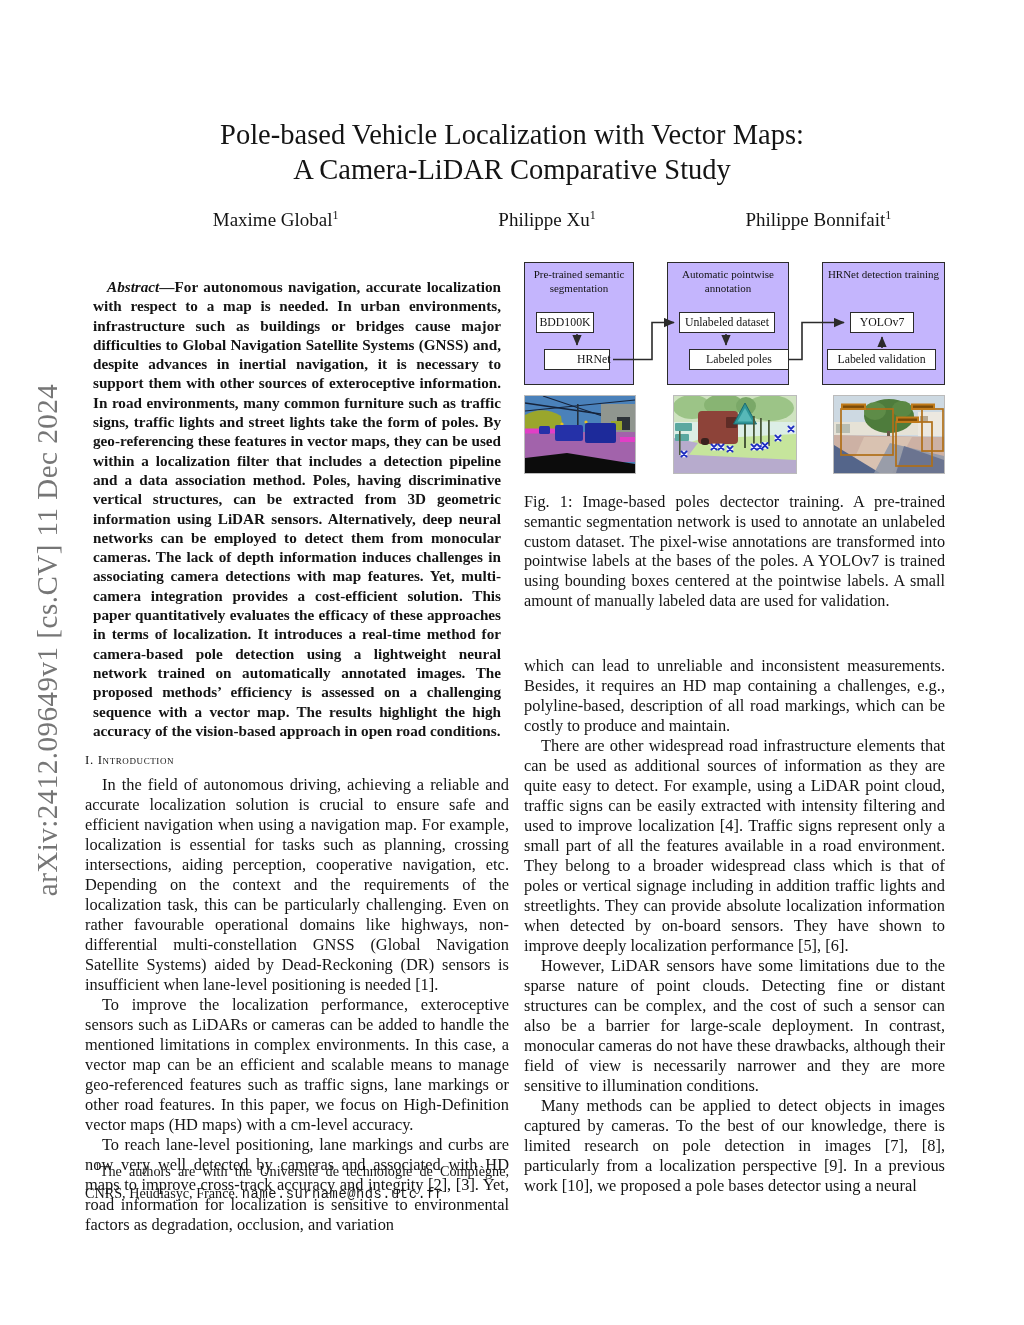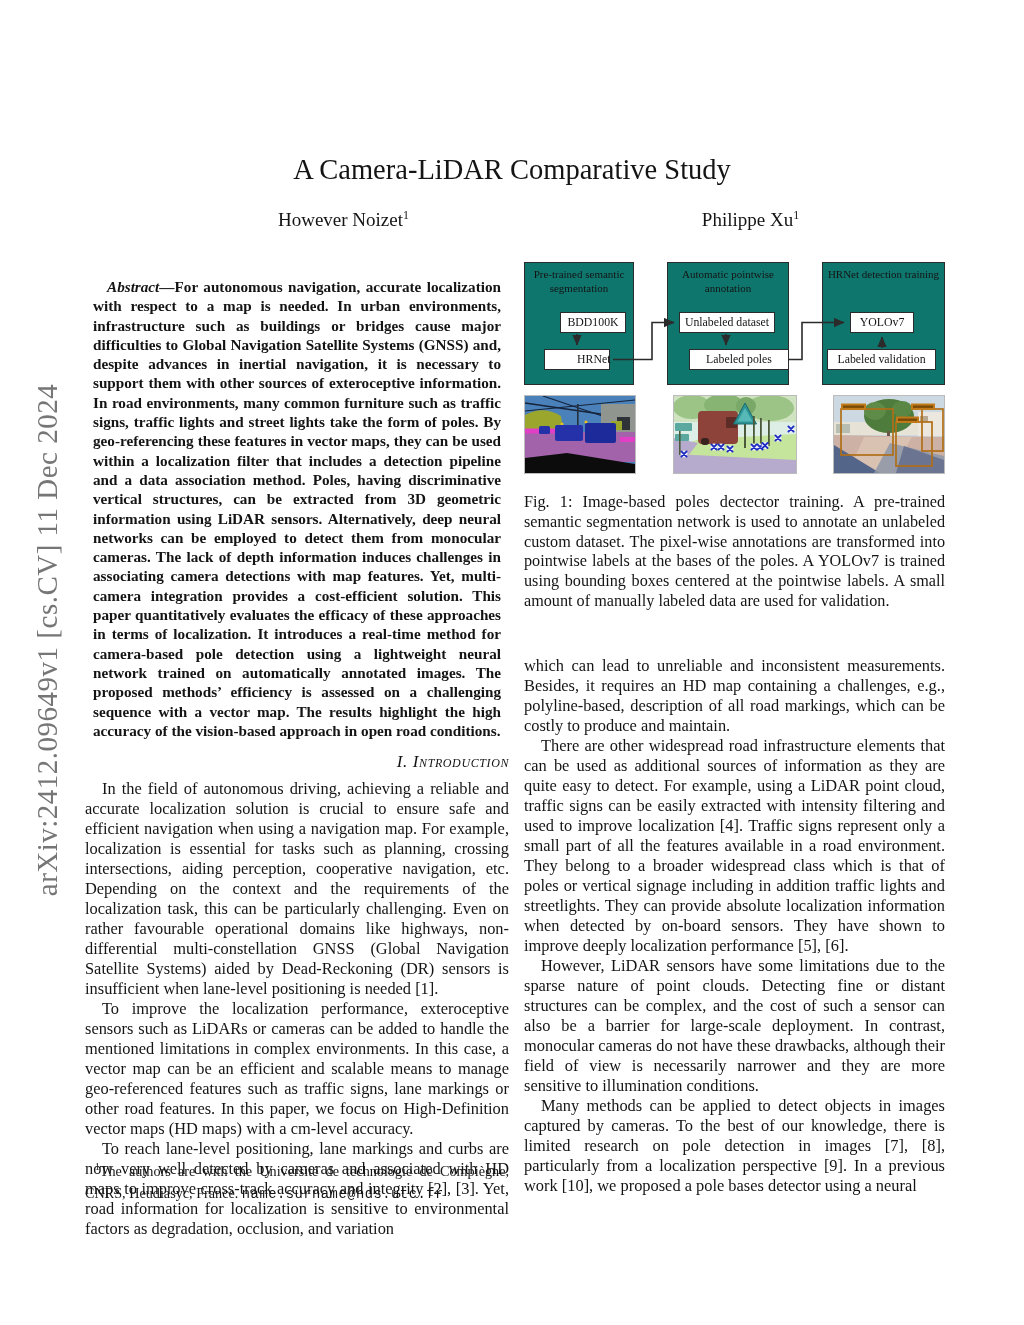--- a/index.html
+++ b/index.html
@@ -17,56 +17,57 @@
   .author{flex:1;text-align:center;font-size:19px;}
   .author sup{font-size:12px;}
 
   
   .col-left{position:absolute;left:85px;top:269px;width:424px;}
   .col-right{position:absolute;left:524px;top:262px;width:421px;}
 
   .abstract{margin:8px;font-size:15.2px;line-height:19.3px;font-weight:bold;
             text-align:justify;text-indent:14px;}
   .abstract .ab-label{font-style:italic;}
-  .sec-heading{margin:12px 0 7px 0;text-align:right;font-size:17px;font-weight:normal;
-               font-variant:small-caps;letter-spacing:0.6px;font-style:italic;}
+  .sec-heading{margin:12px 0 7px 0;text-align:left;font-size:13px;font-weight:normal;
+               font-variant:small-caps;letter-spacing:0.6px;}
   .body-p{margin:0;font-size:16.4px;line-height:20px;text-align:justify;}
   .indent{text-indent:17px;}
 
   
   .footnote{position:absolute;left:85px;top:1156px;width:424px;font-size:14.2px;
             line-height:22px;text-align:justify;text-indent:10px;}
   .footnote sup{font-size:9.5px;}
   .mono{font-family:"Liberation Mono", monospace;font-size:13.8px;letter-spacing:0.5px;}
 
   
   .fig-diagram{position:relative;width:421px;height:125px;}
-  .obox{position:absolute;border:1.6px solid #2b2b2b;box-sizing:border-box;background:#0f766e;}
+  .obox{position:absolute;border:1.6px solid #2b2b2b;box-sizing:border-box;background:#c4b5fd;}
   .obox-title{padding-top:5px;text-align:center;font-size:11px;line-height:13.5px;}
   .ibox{position:absolute;border:1.3px solid #2b2b2b;box-sizing:border-box;background:#fff;
         text-align:center;font-size:11.8px;line-height:19px;height:21px;z-index:2;}
   .arrows{position:absolute;left:0;top:0;width:421px;height:125px;z-index:1;}
   .fig-images{display:flex;justify-content:space-between;margin-top:8px;}
   .fig-images svg{display:block;border:1px solid #bbb;}
   .fig-caption{margin:19px 0 0 0;font-size:16.2px;line-height:19.8px;text-align:justify;}
   .right-body{margin-top:44px;}
 </style>
 </head>
 <body>
 
 <div class="page">
 
   <div class="arxiv">arXiv:2412.09649v1  [cs.CV]  11 Dec 2024</div>
 
-  <h1 class="title"><br>
+  <h1 class="title"><span>Pole-based Vehicle Localization with Vector Maps:</span><br>
     <span>A Camera-LiDAR Comparative Study</span></h1>
 
   <div class="authors">
-    <span class="author"><span>However Noizet</span><sup>1</sup></span>
+    <span class="author"><span>Maxime Global</span><sup>1</sup></span>
     <span class="author"><span>Philippe Xu</span><sup>1</sup></span>
+    <span class="author"><span>Philippe Bonnifait</span><sup>1</sup></span>
   </div>
 
   <div class="col-left">
     <p class="abstract"><span class="ab-label">Abstract</span><span>—For autonomous navigation, accurate localization with respect to a map is needed. In urban environments, infrastructure such as buildings or bridges cause major difficulties to Global Navigation Satellite Systems (GNSS) and, despite advances in inertial navigation, it is necessary to support them with other sources of exteroceptive information. In road environments, many common furniture such as traffic signs, traffic lights and street lights take the form of poles. By geo-referencing these features in vector maps, they can be used within a localization filter that includes a detection pipeline and a data association method. Poles, having discriminative vertical structures, can be extracted from 3D geometric information using LiDAR sensors. Alternatively, deep neural networks can be employed to detect them from monocular cameras. The lack of depth information induces challenges in associating camera detections with map features. Yet, multi-camera integration provides a cost-efficient solution. This paper quantitatively evaluates the efficacy of these approaches in terms of localization. It introduces a real-time method for camera-based pole detection using a lightweight neural network trained on automatically annotated images. The proposed methods’ efficiency is assessed on a challenging sequence with a vector map. The results highlight the high accuracy of the vision-based approach in open road conditions.</span></p>
 
     <h2 class="sec-heading">I. Introduction</h2>
 
     <p class="body-p indent">In the field of autonomous driving, achieving a reliable and accurate localization solution is crucial to ensure safe and efficient navigation when using a navigation map. For example, localization is essential for tasks such as planning, crossing intersections, aiding perception, cooperative navigation, etc. Depending on the context and the requirements of the localization task, this can be particularly challenging. Even on rather favourable operational domains like highways, non-differential multi-constellation GNSS (Global Navigation Satellite Systems) aided by Dead-Reckoning (DR) sensors is insufficient when lane-level positioning is needed [1].</p>
     <p class="body-p indent">To improve the localization performance, exteroceptive sensors such as LiDARs or cameras can be added to handle the mentioned limitations in complex environments. In this case, a vector map can be an efficient and scalable means to manage geo-referenced features such as traffic signs, lane markings or other road features. In this paper, we focus on High-Definition vector maps (HD maps) with a cm-level accuracy.</p>
     <p class="body-p indent">To reach lane-level positioning, lane markings and curbs are now very well detected by cameras and associated with HD maps to improve cross-track accuracy and integrity [2], [3]. Yet, road information for localization is sensitive to environmental factors as degradation, occlusion, and variation</p>
@@ -95,21 +96,21 @@
         <div class="obox" style="left:0;top:0;width:110px;height:123px;">
           <div class="obox-title">Pre-trained semantic segmentation</div>
         </div>
         <div class="obox" style="left:143px;top:0;width:122px;height:123px;">
           <div class="obox-title">Automatic pointwise annotation</div>
         </div>
         <div class="obox" style="left:298px;top:0;width:123px;height:123px;">
           <div class="obox-title">HRNet detection training</div>
         </div>
 
-        <div class="ibox" style="left:36px;top:50px;width:66px;">BDD100K</div>
+        <div class="ibox" style="left:12px;top:50px;width:58px;">BDD100K</div>
         <div class="ibox" style="left:20px;top:87px;width:66px;padding-left:32px;">HRNet</div>
         <div class="ibox" style="left:155px;top:50px;width:96px;">Unlabeled dataset</div>
         <div class="ibox" style="left:165px;top:87px;width:100px;">Labeled poles</div>
         <div class="ibox" style="left:326px;top:50px;width:64px;">YOLOv7</div>
         <div class="ibox" style="left:303px;top:87px;width:109px;">Labeled validation</div>
       </div>
 
       <div class="fig-images">
 
         <svg width="110" height="77" viewBox="0 0 110 77">

